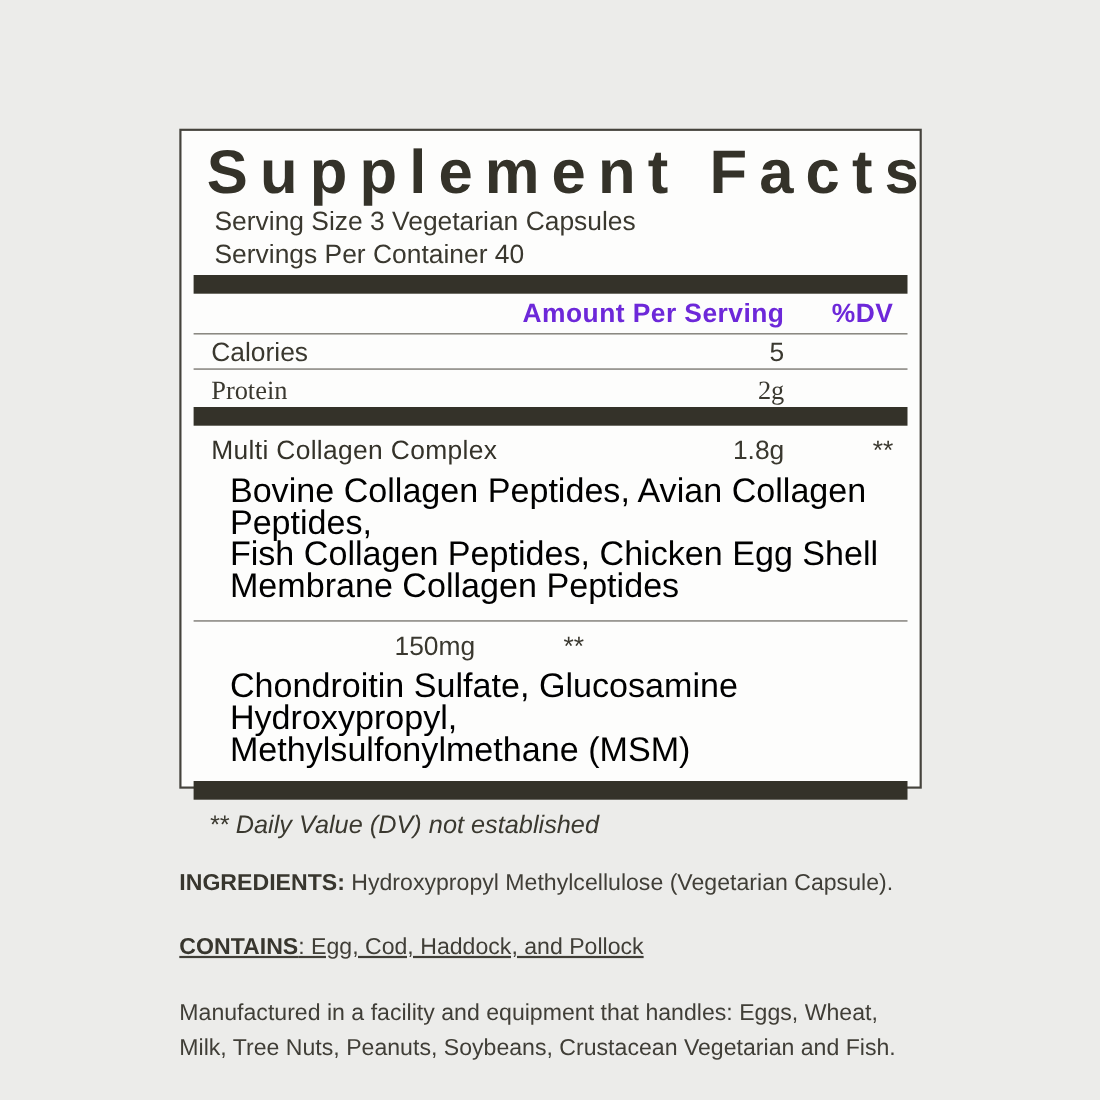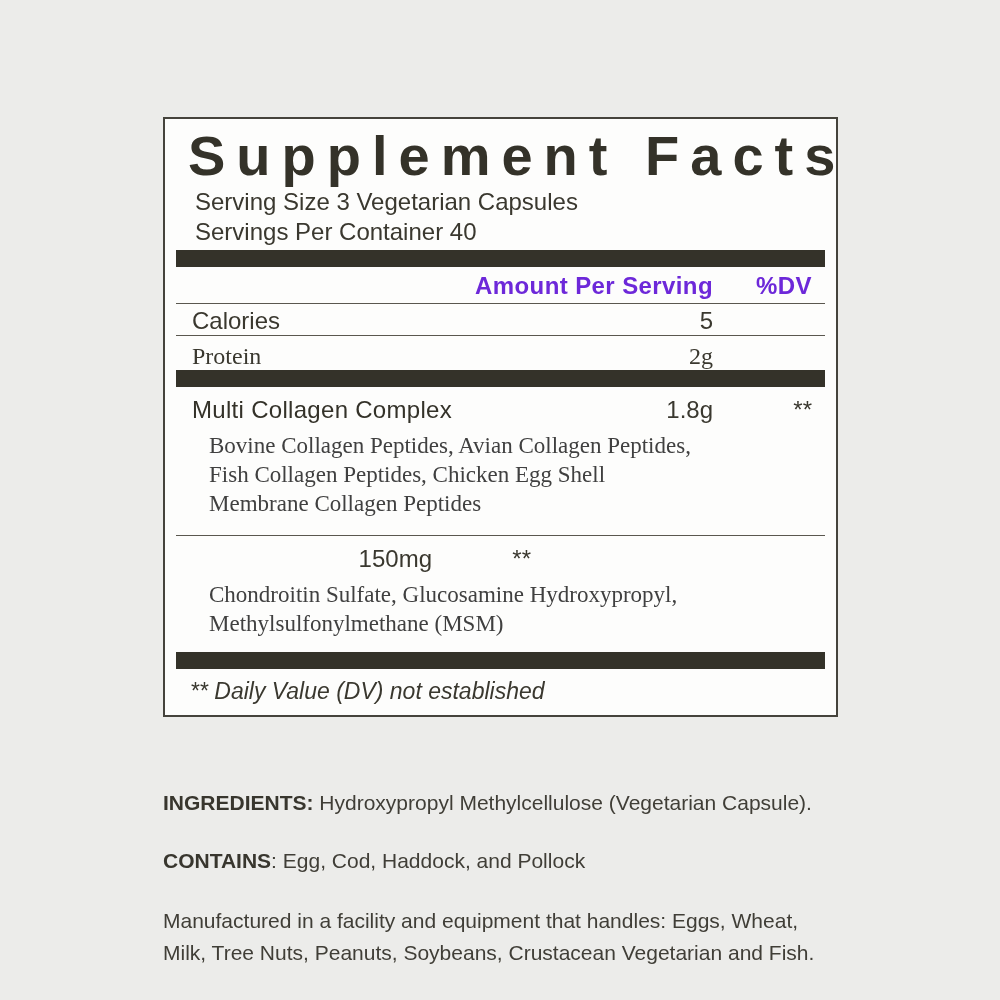--- a/index.html
+++ b/index.html
@@ -78,25 +78,24 @@
     border-bottom: 1px solid #5A574F;
   }
   .fact-row-2 { height: 34px; font-family: Liberation Serif, serif; }
   .complex-row {
     margin-top: 6px;
     height: 31px;
   }
   .complex-row .name { font-weight: normal; letter-spacing: 0.3px; color: #343229; }
   .sub-ingredients {
     margin: 7px 0 0 33px;
-    font-size: 23px;
+    font-size: 31px;
     line-height: 29px;
     white-space: pre-line;
-    color: #404040;
-    font-family: Liberation Serif, serif;
+    color: #000000;
   }
   .hairline {
     margin-top: 17px;
     border-top: 1px solid #5A574F;
     height: 0;
   }
   .footnote {
     margin: 9px 0 0 14px;
     font-size: 23px;
     line-height: 26px;
@@ -109,21 +108,21 @@
     left: 163px;
     top: 788px;
     width: 740px;
     font-size: 21px;
     color: #403E37;
   }
   .info p {
     margin: 0;
     line-height: 30px;
   }
-  .info .p-contains { margin-top: 28px; }
+  .info .p-contains { margin-top: 28px; text-decoration: underline; }
   .info .p-manufactured {
     margin-top: 29px;
     line-height: 32px;
     white-space: pre-line;
   }
   .bold-label { font-weight: bold; color: #38362E; }
 </style>
 </head>
 <body>
 

